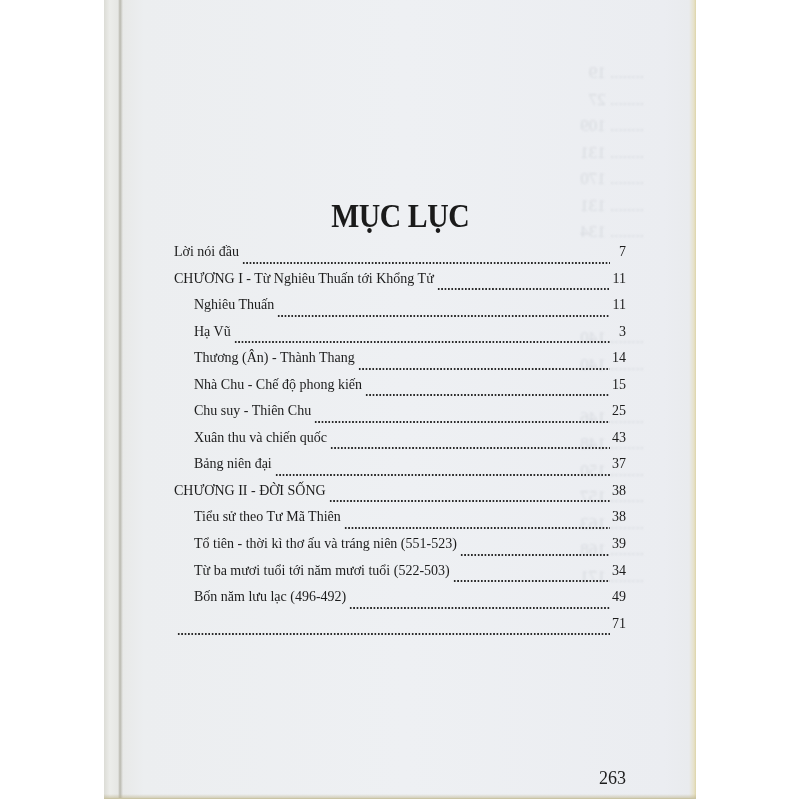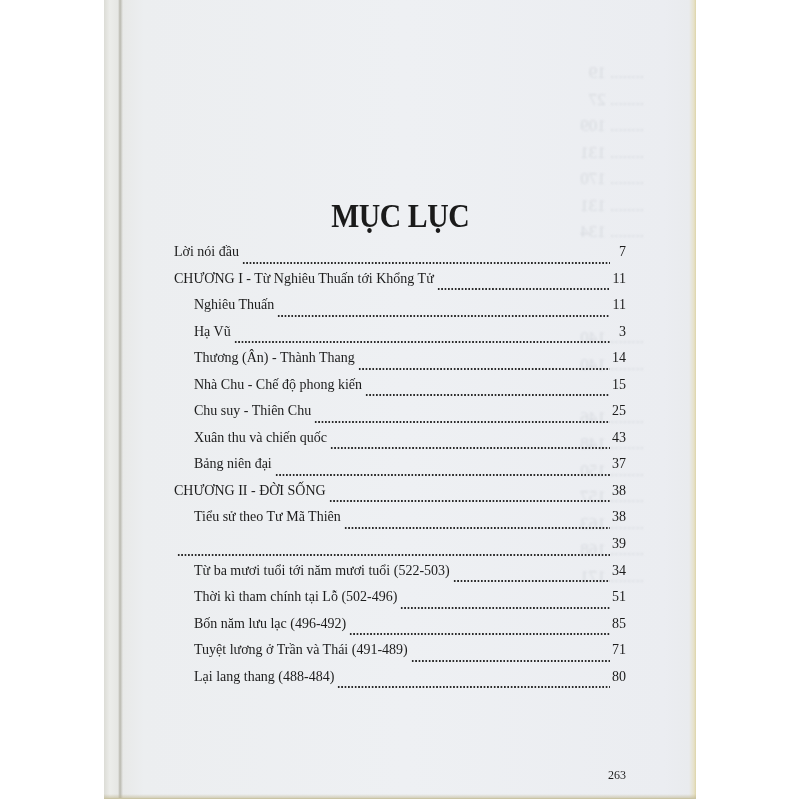--- a/index.html
+++ b/index.html
@@ -94,21 +94,21 @@
     .toc .num {
       flex: 0 0 auto;
       min-width: 14px;
       text-align: right;
     }
     .folio {
       position: absolute;
       right: 70px;
       top: 768px;
       font-family: "Liberation Serif", serif;
-      font-size: 12px;
+      font-size: 18px;
       color: #1c1c1c;
     }
   </style>
 </head>
 <body>
 
 <div class="scene">
   <div class="page">
 
     <div class="bleed">
@@ -186,45 +186,35 @@
         <span class="label">CHƯƠNG II - ĐỜI SỐNG</span>
         <span class="leader"></span>
         <span class="num">38</span>
       </li>
       <li class="sub">
         <span class="label">Tiểu sử theo Tư Mã Thiên</span>
         <span class="leader"></span>
         <span class="num">38</span>
       </li>
       <li class="sub">
+        <span class="label">Tổ tiên - thời kì thơ ấu và tráng niên (551-523)</span>
         <span class="leader"></span>
         <span class="num">39</span>
       </li>
       <li class="sub">
         <span class="label">Từ ba mươi tuổi tới năm mươi tuổi (522-503)</span>
         <span class="leader"></span>
         <span class="num">34</span>
       </li>
       <li class="sub">
-        <span class="label">Thời kì tham chính tại Lỗ (502-496)</span>
-        <span class="leader"></span>
-        <span class="num">51</span>
-      </li>
-      <li class="sub">
         <span class="label">Bốn năm lưu lạc (496-492)</span>
         <span class="leader"></span>
-        <span class="num">85</span>
-      </li>
-      <li class="sub">
-        <span class="label">Tuyệt lương ở Trần và Thái (491-489)</span>
+        <span class="num">49</span>
+      </li>
+      <li class="sub">
         <span class="leader"></span>
         <span class="num">71</span>
-      </li>
-      <li class="sub">
-        <span class="label">Lại lang thang (488-484)</span>
-        <span class="leader"></span>
-        <span class="num">80</span>
       </li>
     </ul>
 
     <div class="folio">263</div>
   </div>
 </div>
 
 </body></html>

